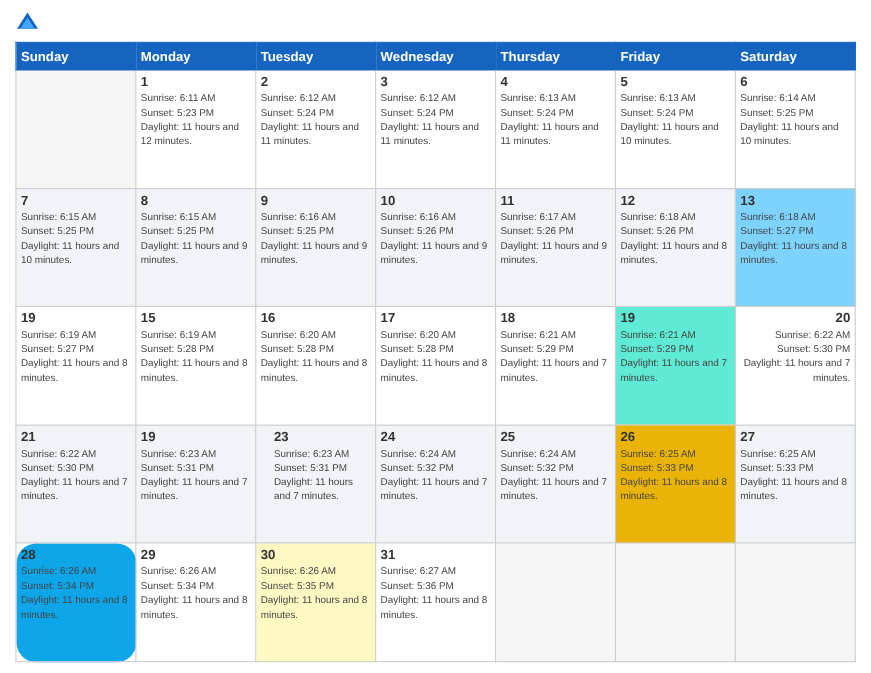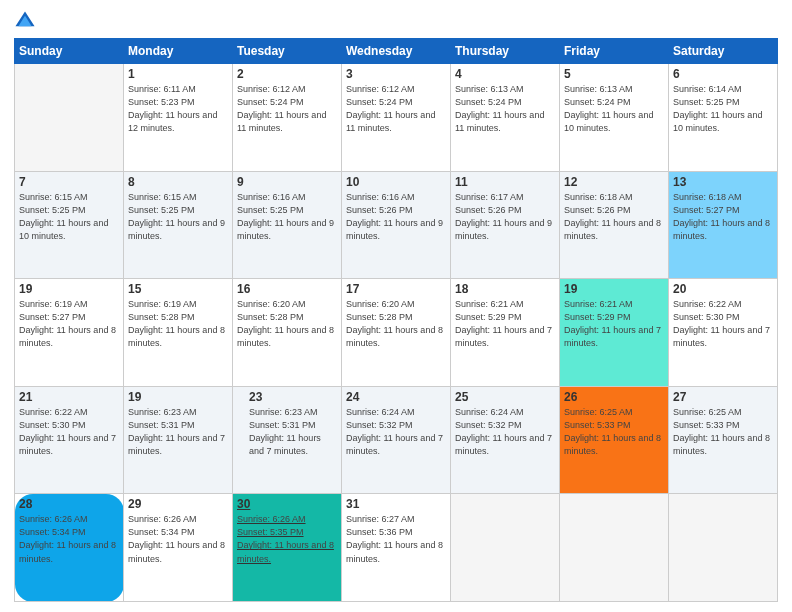--- a/index.html
+++ b/index.html
@@ -204,21 +204,21 @@
             <div class="day-info">Sunrise: 6:20 AM<br>Sunset: 5:28 PM<br>Daylight: 11 hours and 8 minutes.</div>
           </td>
           <td style="background: rgb(255, 255, 255); margin-left: 16px;">
             <span class="day-num">18</span>
             <div class="day-info">Sunrise: 6:21 AM<br>Sunset: 5:29 PM<br>Daylight: 11 hours and 7 minutes.</div>
           </td>
           <td style="background: #5eead4;">
             <span class="day-num">19</span>
             <div class="day-info">Sunrise: 6:21 AM<br>Sunset: 5:29 PM<br>Daylight: 11 hours and 7 minutes.</div>
           </td>
-          <td style="background: rgb(255, 255, 255);">
+          <td style="background: rgb(255, 255, 255); text-align: right;">
             <span class="day-num">20</span>
             <div class="day-info">Sunrise: 6:22 AM<br>Sunset: 5:30 PM<br>Daylight: 11 hours and 7 minutes.</div>
           </td>
         </tr>
         <tr>
           <td style="background: rgb(240, 244, 248);">
             <span class="day-num">21</span>
             <div class="day-info">Sunrise: 6:22 AM<br>Sunset: 5:30 PM<br>Daylight: 11 hours and 7 minutes.</div>
           </td>
           <td style="background: rgb(240, 244, 248);">
@@ -230,39 +230,39 @@
             <div class="day-info">Sunrise: 6:23 AM<br>Sunset: 5:31 PM<br>Daylight: 11 hours and 7 minutes.</div>
           </td>
           <td style="background: rgb(240, 244, 248);">
             <span class="day-num">24</span>
             <div class="day-info">Sunrise: 6:24 AM<br>Sunset: 5:32 PM<br>Daylight: 11 hours and 7 minutes.</div>
           </td>
           <td style="background: rgb(240, 244, 248);">
             <span class="day-num">25</span>
             <div class="day-info">Sunrise: 6:24 AM<br>Sunset: 5:32 PM<br>Daylight: 11 hours and 7 minutes.</div>
           </td>
-          <td style="background: #f97316;">
+          <td style="background: #eab308;">
             <span class="day-num">26</span>
             <div class="day-info">Sunrise: 6:25 AM<br>Sunset: 5:33 PM<br>Daylight: 11 hours and 8 minutes.</div>
           </td>
           <td style="background: rgb(240, 244, 248);">
             <span class="day-num">27</span>
             <div class="day-info">Sunrise: 6:25 AM<br>Sunset: 5:33 PM<br>Daylight: 11 hours and 8 minutes.</div>
           </td>
         </tr>
         <tr>
           <td style="background: #0ea5e9; border-radius: 18px;">
             <span class="day-num">28</span>
             <div class="day-info">Sunrise: 6:26 AM<br>Sunset: 5:34 PM<br>Daylight: 11 hours and 8 minutes.</div>
           </td>
           <td style="background: rgb(255, 255, 255);">
             <span class="day-num">29</span>
             <div class="day-info">Sunrise: 6:26 AM<br>Sunset: 5:34 PM<br>Daylight: 11 hours and 8 minutes.</div>
           </td>
-          <td style="background: #14b8a6; text-decoration: underline;">
+          <td style="background: #fef9c3;">
             <span class="day-num">30</span>
             <div class="day-info">Sunrise: 6:26 AM<br>Sunset: 5:35 PM<br>Daylight: 11 hours and 8 minutes.</div>
           </td>
           <td style="background: rgb(255, 255, 255);">
             <span class="day-num">31</span>
             <div class="day-info">Sunrise: 6:27 AM<br>Sunset: 5:36 PM<br>Daylight: 11 hours and 8 minutes.</div>
           </td>
           <td class="empty-cell" style="background: rgb(245, 245, 245);"></td>
           <td class="empty-cell" style="background: rgb(245, 245, 245);"></td>
           <td class="empty-cell" style="background: rgb(245, 245, 245);"></td>

